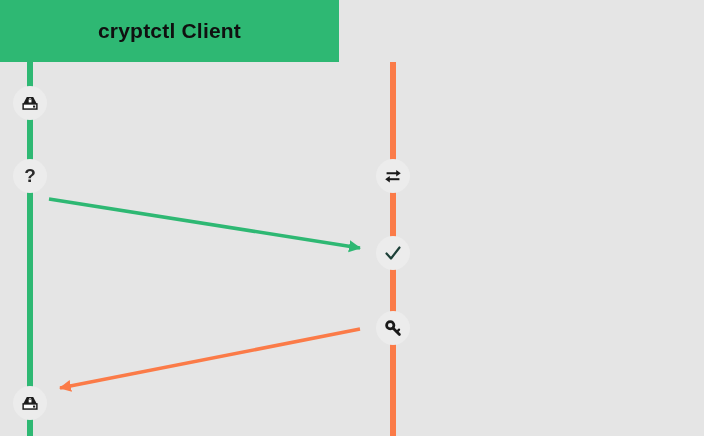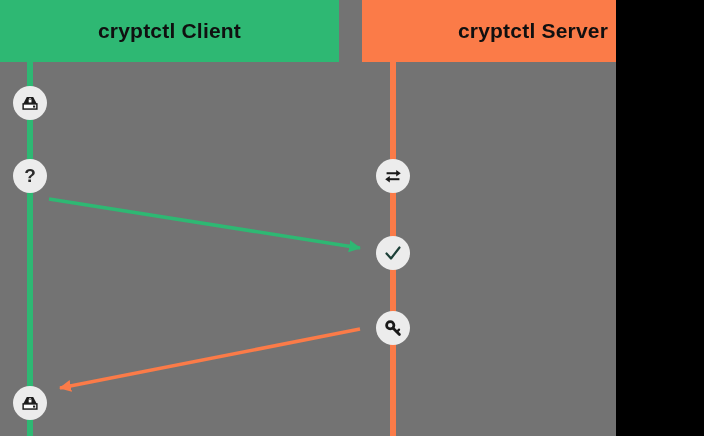--- a/index.html
+++ b/index.html
@@ -3,23 +3,23 @@
 <meta charset="utf-8">
 <style>
   html, body {
     margin: 0;
     padding: 0;
     background: #000;
     font-family: "Liberation Sans", "DejaVu Sans", sans-serif;
   }
   .canvas {
     position: relative;
-    width: 616px;
+    width: 704px;
     height: 436px;
-    background: #737373;
+    background: #e5e5e5;
     overflow: hidden;
   }
   .header {
     position: absolute;
     top: 0;
     height: 62px;
     display: flex;
     align-items: center;
     justify-content: center;
     font-size: 21px;
@@ -78,23 +78,20 @@
   .n-server-key      { left: 376px; top: 311px; }
   .n-client-disk-bot { left: 13px; top: 386px; }
 </style>
 </head>
 <body>
 
 <div class="canvas">
 
   <div class="header client">
     <span>cryptctl Client</span>
-  </div>
-  <div class="header server">
-    <span>cryptctl Server</span>
   </div>
 
   <div class="lifeline client"></div>
   <div class="lifeline server"></div>
 
   <svg class="arrows" viewBox="0 0 704 436">
     <defs>
       <marker id="head-green" markerUnits="userSpaceOnUse" markerWidth="14" markerHeight="14" refX="11" refY="6" orient="auto">
         <path d="M0 0 L12 6 L0 12 Z" fill="#2eb873"></path>
       </marker>

